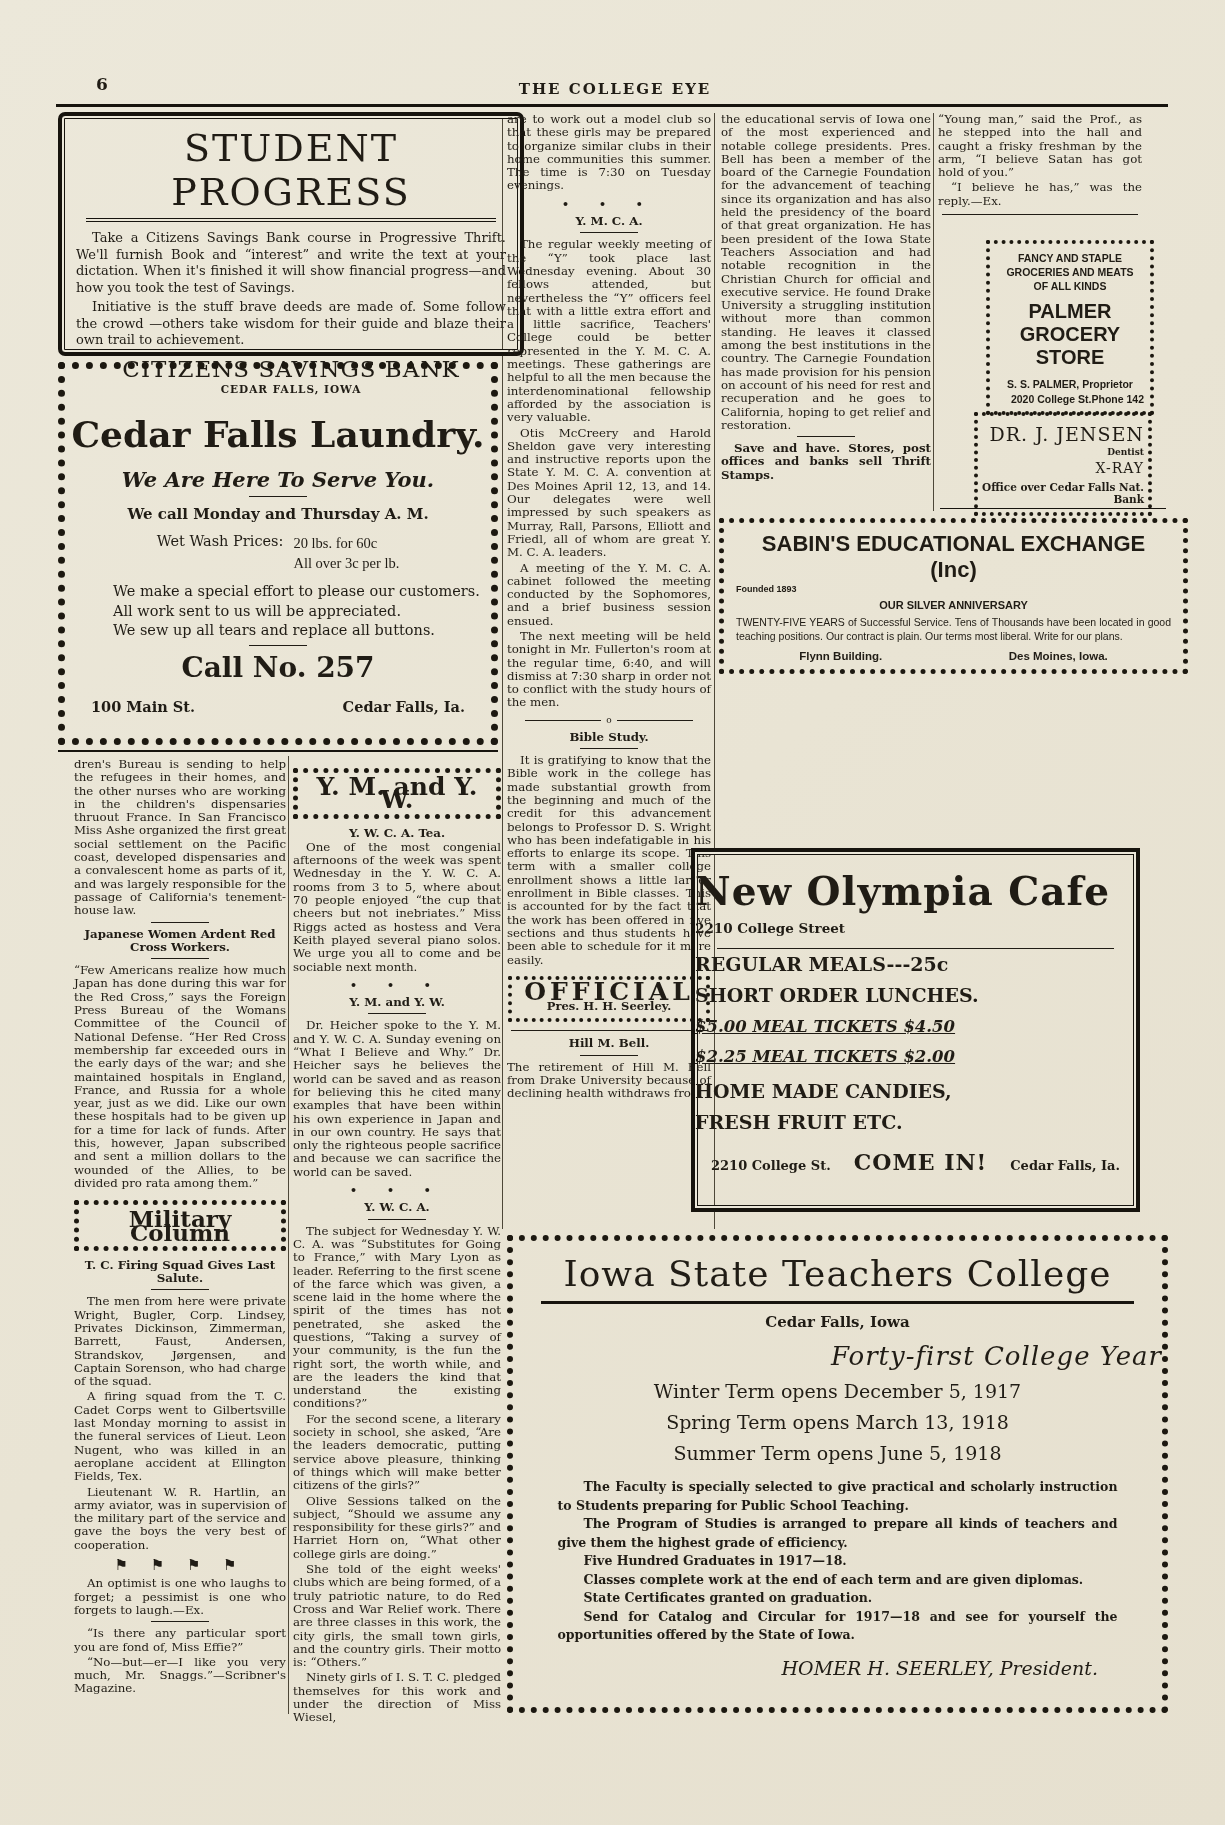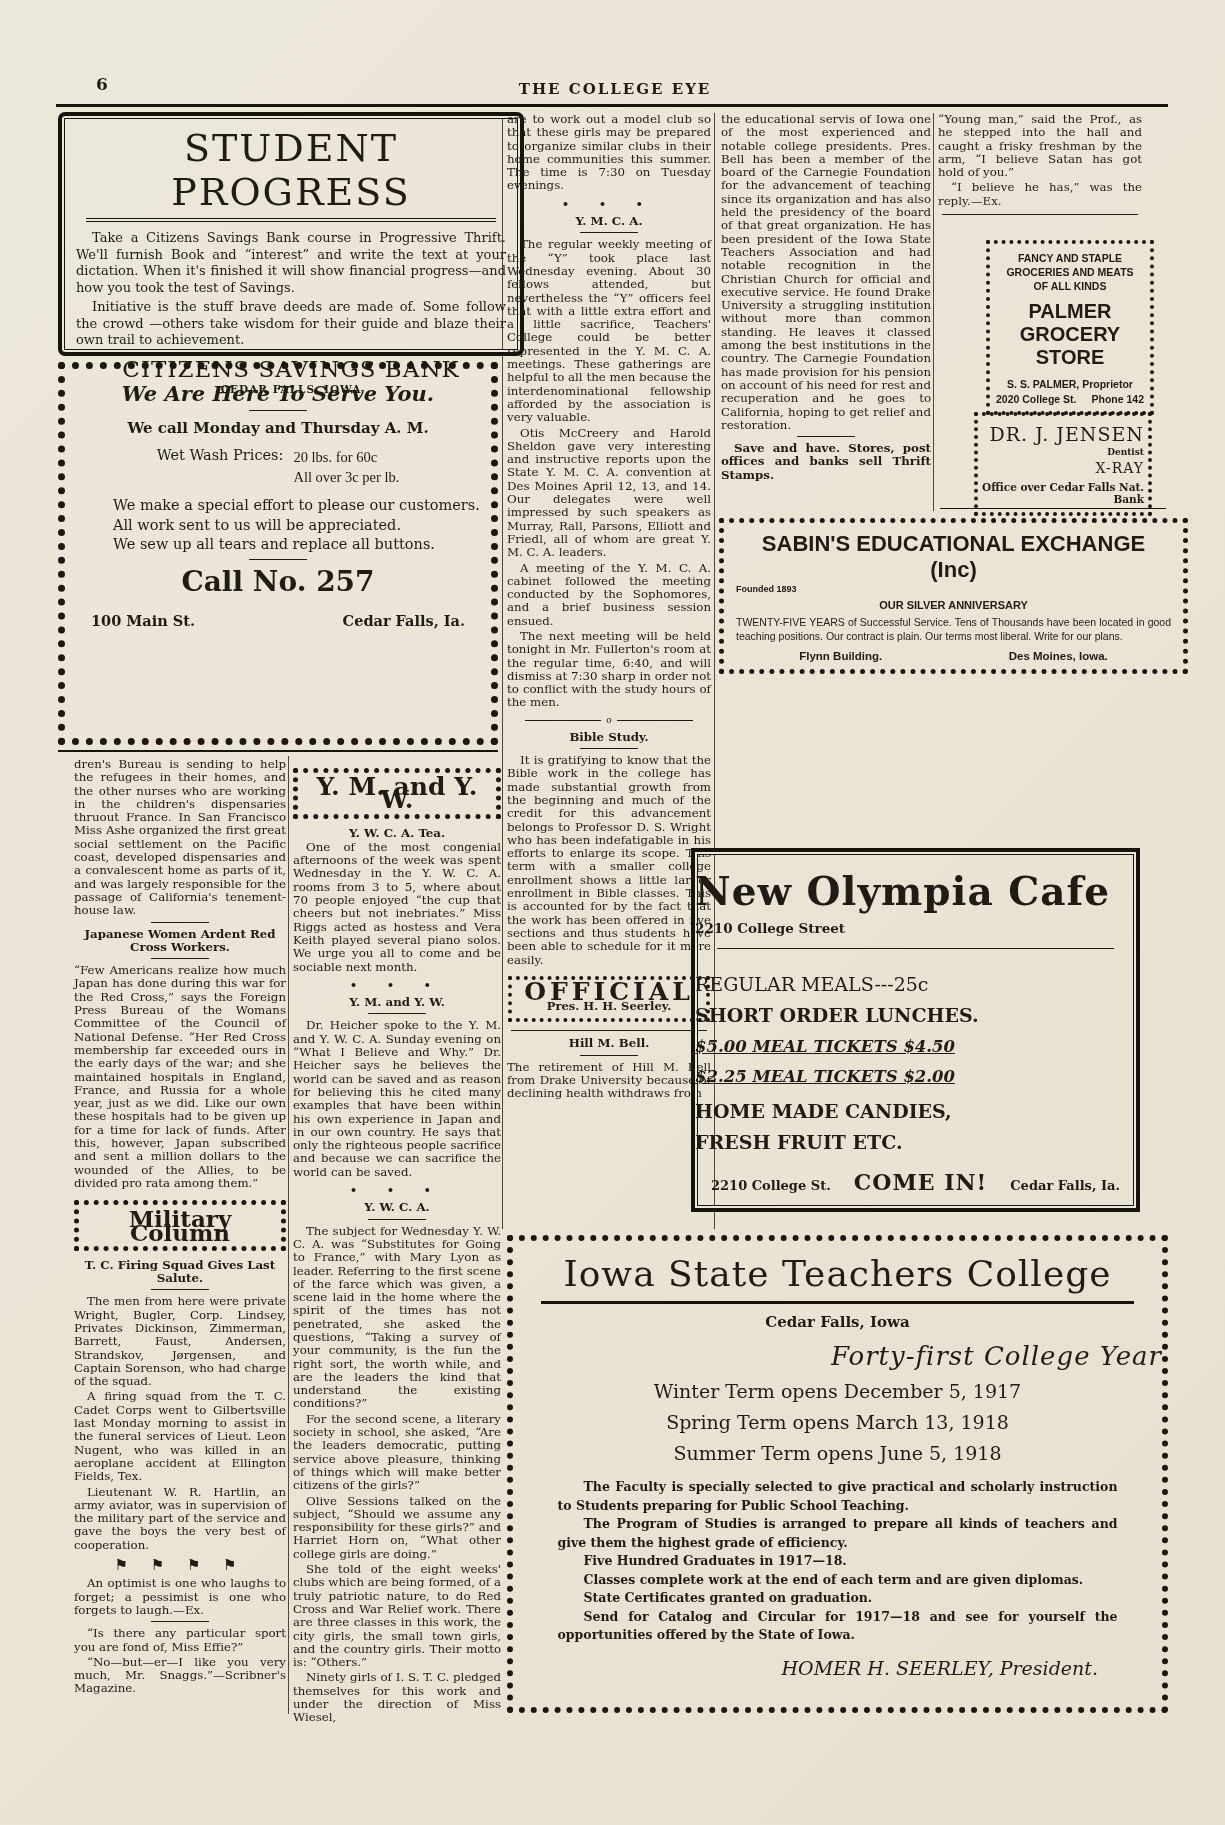--- a/index.html
+++ b/index.html
@@ -53,21 +53,21 @@
   .lau-lines{text-align:left;padding-left:48px;font-size:14.5px;line-height:19.5px;margin-top:9px;}
   .lau-call{font-size:28px;font-weight:bold;margin-top:4px;}
   .lau-bottom{display:flex;justify-content:space-between;padding:0 26px;margin-top:14px;
               font-size:14.5px;font-weight:bold;}
   
   .ad-palmer{position:absolute;left:986px;top:240px;width:150px;border:4px dotted #1c1810;
              padding:7px 5px 6px;text-align:center;font-family:"Liberation Sans",sans-serif;}
   .palm-small{font-size:10.5px;font-weight:bold;line-height:14px;}
   .palm-name{font-size:20px;font-weight:bold;line-height:23px;margin-top:7px;}
   .palm-prop{font-size:10.5px;font-weight:bold;margin-top:9px;}
-  .palm-row{display:flex;justify-content:space-between;font-size:10.5px;font-weight:bold;
+  .palm-row{display:flex;justify-content:flex-end;font-size:10.5px;font-weight:bold;
             margin-top:3px;padding:0 1px;}
   .ad-jensen{position:absolute;left:974px;top:412px;width:162px;border:4px dotted #1c1810;
              padding:7px 4px;text-align:right;}
   .jen-name{font-size:19px;letter-spacing:1px;}
   .jen-dent{font-size:9px;font-weight:bold;margin-top:2px;}
   .jen-xray{font-size:14px;letter-spacing:1px;margin-top:3px;}
   .jen-office{font-size:10.5px;font-weight:bold;margin-top:5px;}
   
   .ad-sabin{position:absolute;left:719px;top:518px;width:435px;border:5px dotted #1c1810;
             padding:8px 12px 7px;font-family:"Liberation Sans",sans-serif;}
@@ -76,21 +76,21 @@
   .sab-anniv{text-align:center;font-size:11px;font-weight:bold;margin-top:5px;}
   .sab-body{font-size:10.5px;line-height:13.5px;margin-top:5px;text-align:justify;}
   .sab-row{display:flex;justify-content:space-around;font-size:11.5px;font-weight:bold;margin-top:7px;}
   
   .ad-cafe{position:absolute;left:691px;top:848px;width:441px;height:356px;
            border:4px solid #17140e;box-shadow:inset 0 0 0 2px #ece8da,inset 0 0 0 3px #17140e;
            text-align:left;}
   .cafe-name{font-size:39px;font-weight:bold;margin-top:16px;letter-spacing:1px;}
   .cafe-street{font-size:13.5px;font-weight:bold;margin-top:6px;}
   .cafe-rule{width:90%;border:0;border-top:1px solid #201c15;margin:12px auto 4px;}
-  .cafe-meals{font-size:19px;font-weight:normal;margin-top:24px;}
+  .cafe-meals{font-size:19px;font-weight:bold;margin-top:4px;}
   .cafe-lunch{font-size:19px;font-weight:bold;margin-top:9px;}
   .cafe-ticket{font-size:16.5px;font-weight:bold;font-style:italic;text-decoration:underline;margin-top:11px;}
   .cafe-candy{font-size:19px;font-weight:bold;margin-top:14px;}
   .cafe-fruit{font-size:19px;font-weight:bold;margin-top:9px;}
   .cafe-bottom{display:flex;justify-content:space-between;align-items:baseline;
                padding:0 16px;margin-top:16px;}
   .cafe-addr,.cafe-city{font-size:13px;font-weight:bold;}
   .cafe-come{font-size:22px;font-weight:bold;letter-spacing:1px;}
   
   .ad-istc{position:absolute;left:507px;top:1235px;width:649px;height:466px;
@@ -130,20 +130,21 @@
     <div class="sp-title">STUDENT PROGRESS</div>
     <div class="sp-body">
       <p>Take a Citizens Savings Bank course in Progressive Thrift.  We'll furnish Book and “interest” and write the text at your dictation.  When it's finished it will show financial progress—and how you took the test of Savings.</p>
       <p>Initiative is the stuff brave deeds are made of.  Some follow the crowd —others take wisdom for their guide and blaze their own trail to achievement.</p>
     </div>
     <div class="sp-bank">CITIZENS SAVINGS BANK</div>
     <div class="sp-city">CEDAR FALLS, IOWA</div>
   </div>
 
   <div class="ad-laundry">
+    <div class="lau-title">Cedar Falls Laundry.</div>
     <div class="lau-tag">We Are Here To Serve You.</div>
     <hr class="hr-short">
     <div class="lau-sched">We call Monday and Thursday A. M.</div>
     <div class="lau-prices">
       <span class="pl">Wet Wash Prices:</span>
       <span class="pv">
         <span>20 lbs. for 60c</span><br>
         <span>All over 3c per lb.</span>
       </span>
     </div>

